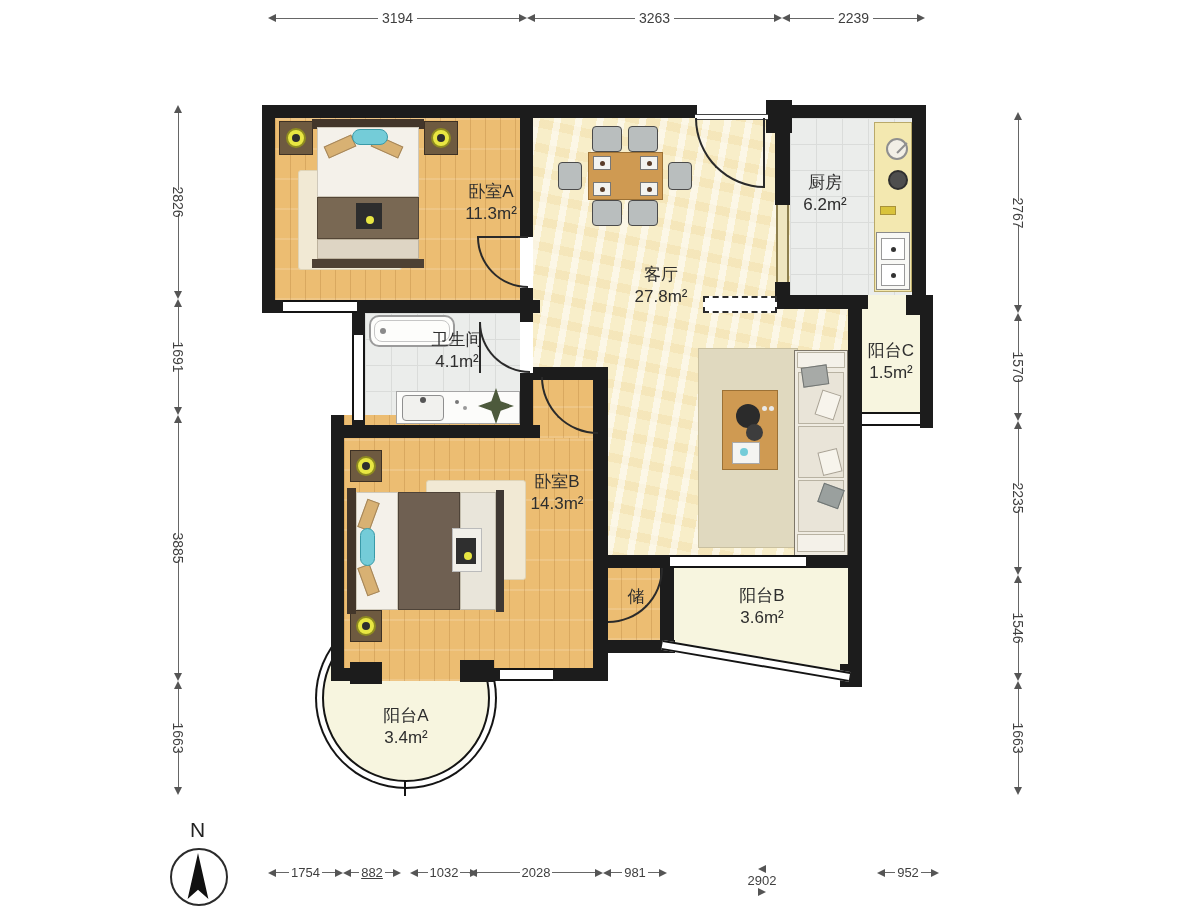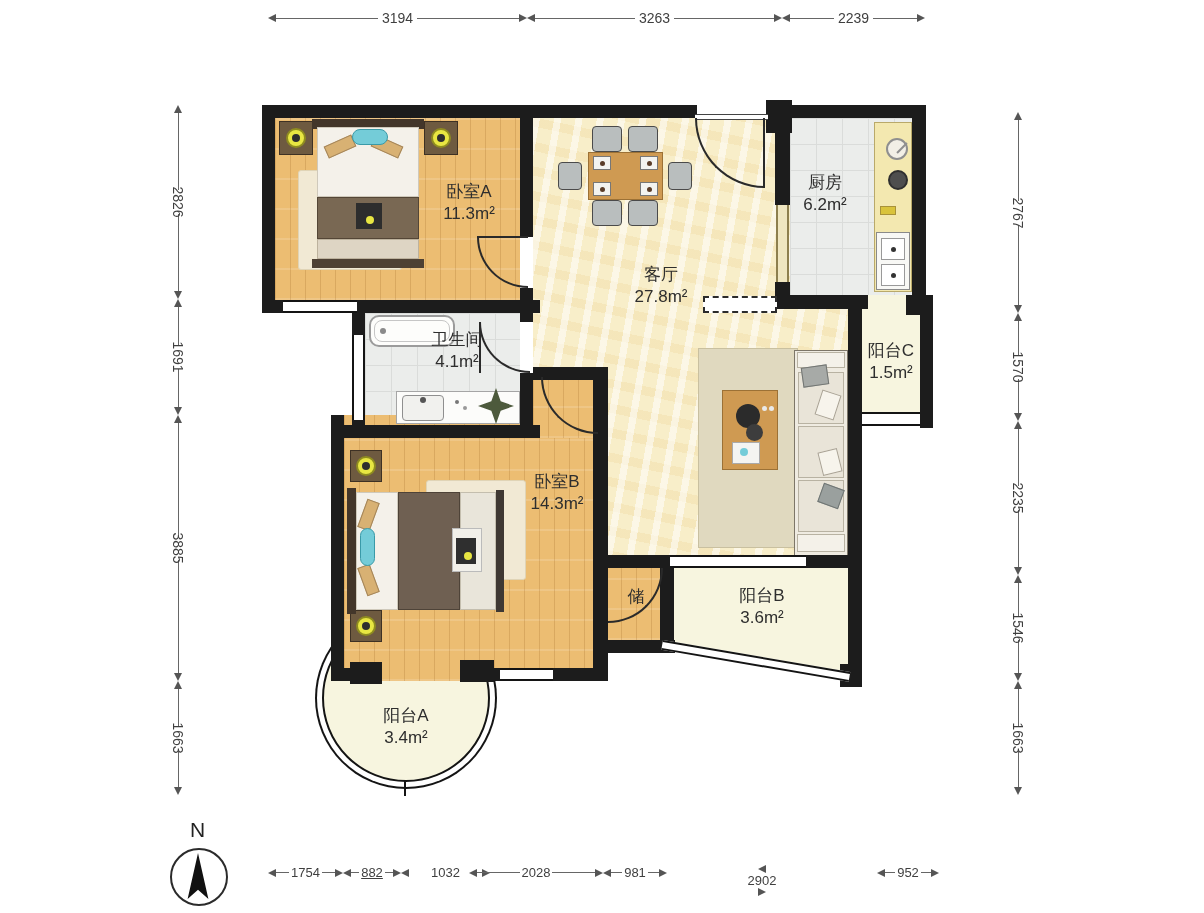--- a/index.html
+++ b/index.html
@@ -214,21 +214,21 @@
   <div class="arc-bl" style="left:695px;top:118px;width:70px;height:70px;"></div>
   <div class="leaf" style="left:763px;top:118px;width:2px;height:70px;"></div>
   <div class="arc-bl" style="left:477px;top:237px;width:51px;height:51px;"></div>
   <div class="leaf" style="left:477px;top:236px;width:51px;height:2px;"></div>
   <div class="arc-bl" style="left:479px;top:322px;width:51px;height:51px;"></div>
   <div class="leaf" style="left:479px;top:322px;width:2px;height:51px;"></div>
   <div class="arc-bl" style="left:541px;top:377px;width:57px;height:57px;"></div>
   <div class="arc-br" style="left:608px;top:568px;width:55px;height:55px;"></div>
 
 
-  <div class="rlabel" style="left:469px;top:203px;">
+  <div class="rlabel" style="left:491px;top:203px;">
     <div class="rname">卧室A</div>
     <div class="rarea">11.3m²</div>
   </div>
   <div class="rlabel" style="left:661px;top:286px;">
     <div class="rname">客厅</div>
     <div class="rarea">27.8m²</div>
   </div>
   <div class="rlabel" style="left:825px;top:194px;">
     <div class="rname">厨房</div>
     <div class="rarea">6.2m²</div>
@@ -351,21 +351,21 @@
       <span class="ln"></span>
       <span class="tri tri-r"></span>
   </div>
   <div class="dim dim-h dim-b" style="left:343px;top:865px;width:58px;text-decoration:underline;">
     <span class="tri tri-l"></span>
       <span class="ln"></span>
       <span class="lb">882</span>
       <span class="ln"></span>
       <span class="tri tri-r"></span>
   </div>
-  <div class="dim dim-h dim-b" style="left:401px;top:865px;width:68px;gap:10px;">
+  <div class="dim dim-h dim-b" style="left:410px;top:865px;width:68px;">
     <span class="tri tri-l"></span>
       <span class="ln"></span>
       <span class="lb">1032</span>
       <span class="ln"></span>
       <span class="tri tri-r"></span>
   </div>
   <div class="dim dim-h dim-b" style="left:469px;top:865px;width:134px;">
     <span class="tri tri-l"></span>
       <span class="ln"></span>
       <span class="lb">2028</span>

